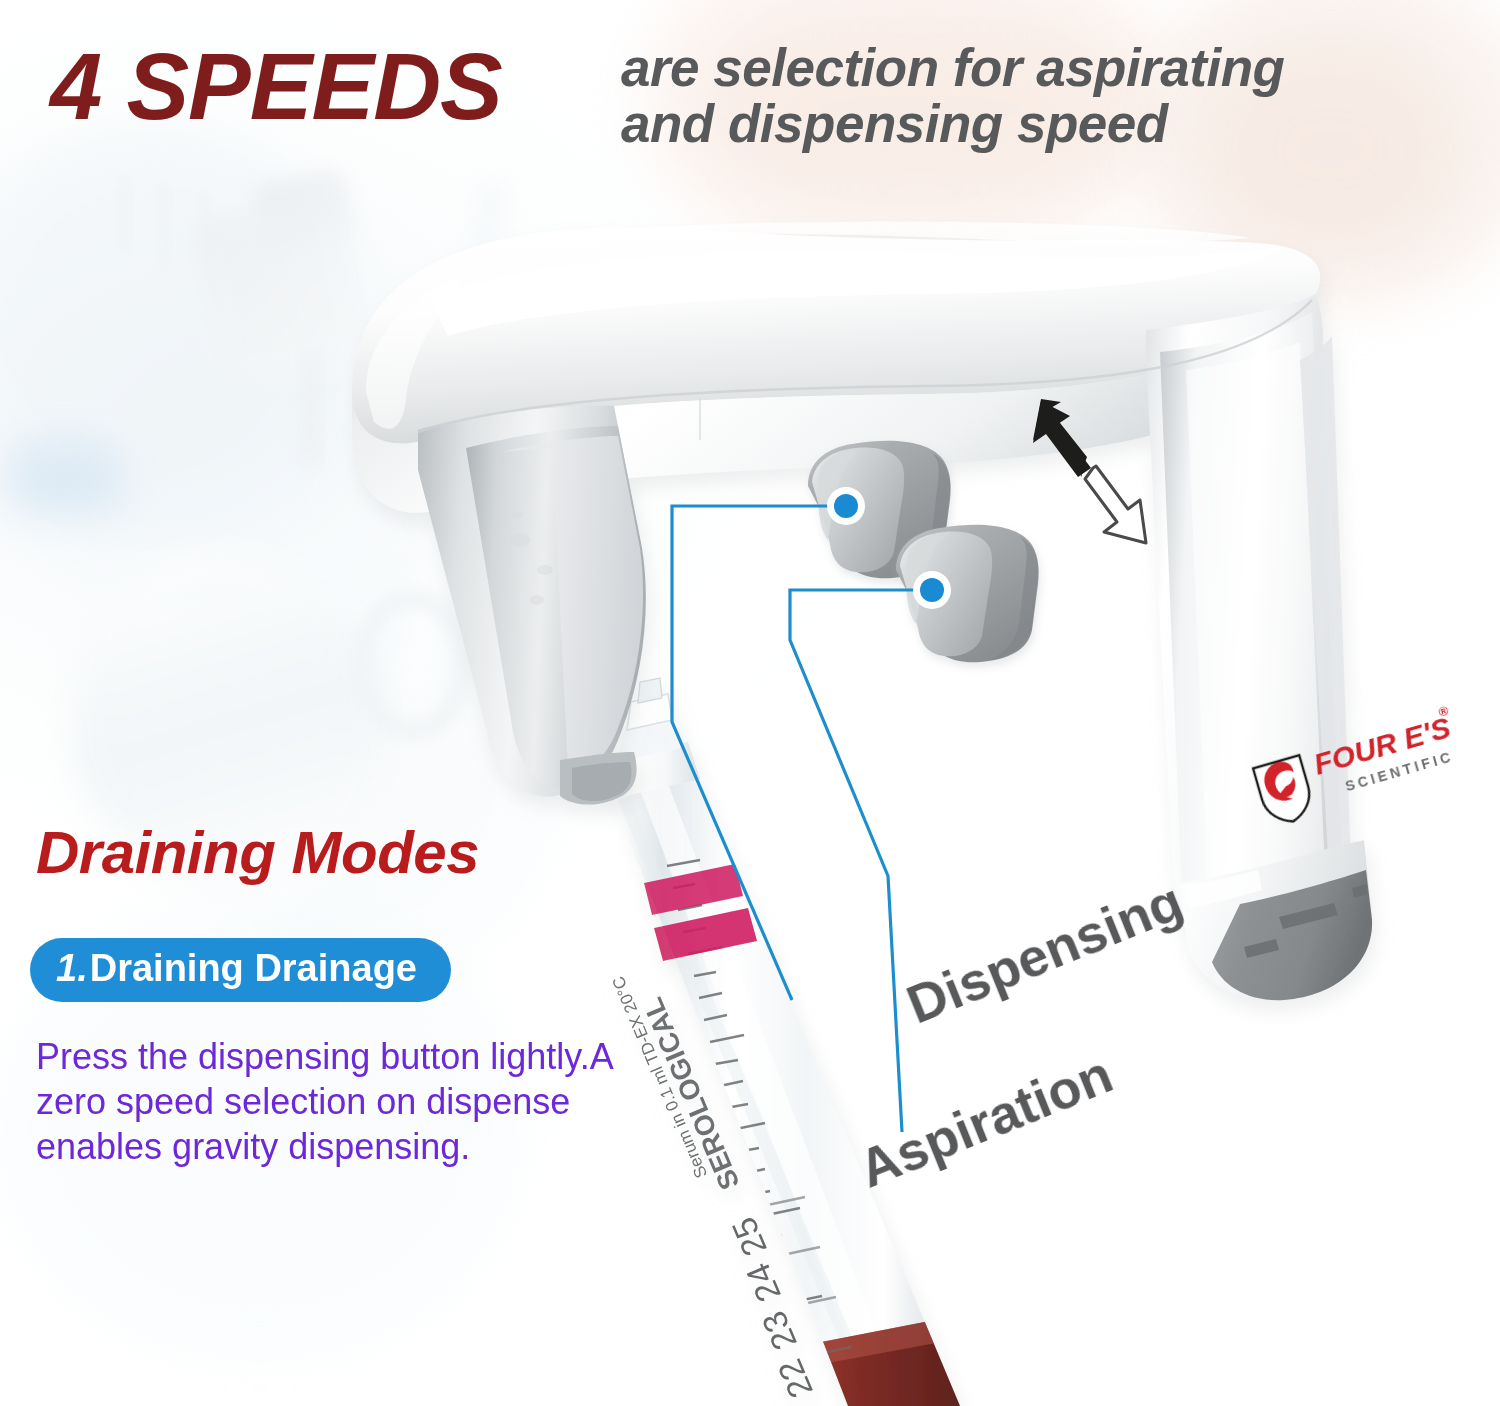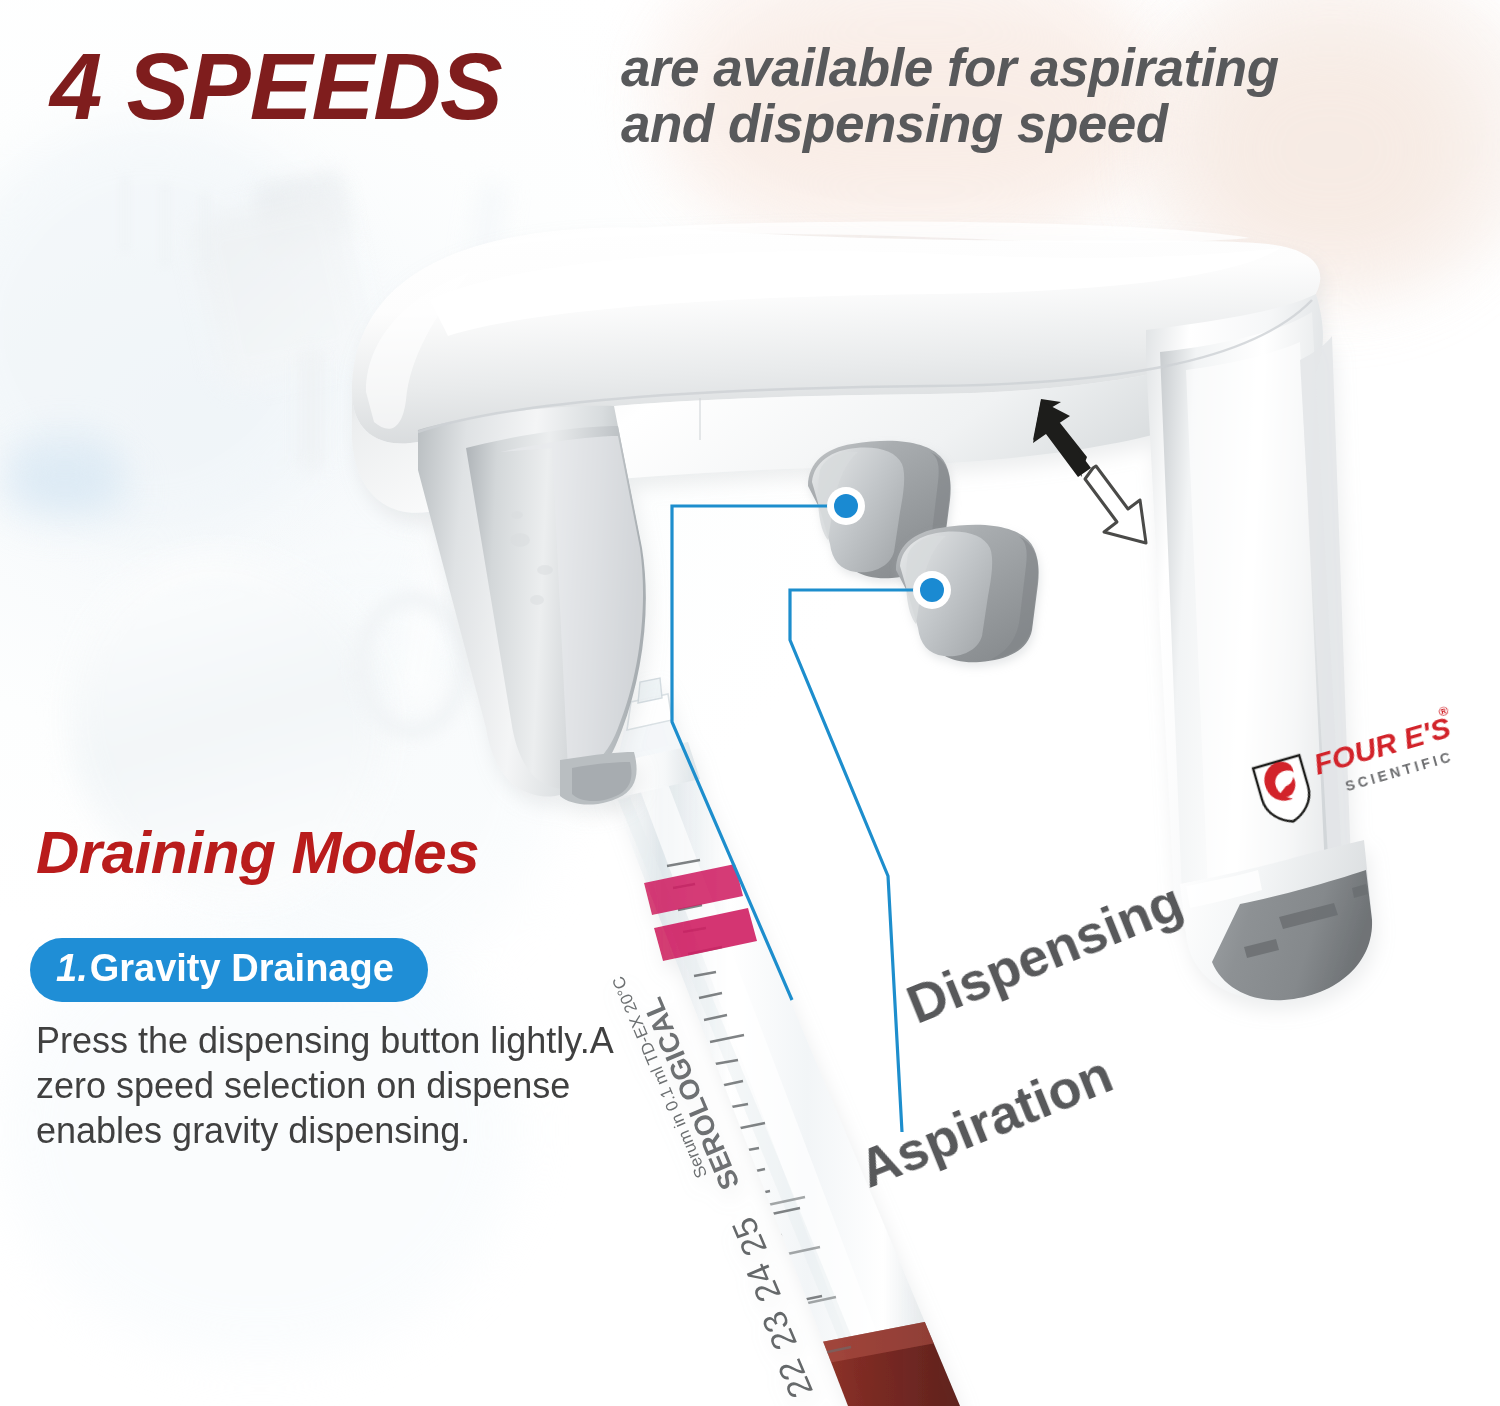--- a/index.html
+++ b/index.html
@@ -110,22 +110,22 @@
   .dm-item{ position:absolute; left:30px; }
   #dm-item-1{ top:120px; }
   #dm-item-2{ top:360px; }
   .dm-pill{
     display:inline-block; background:#1f8ed6; color:#fff;
     border-radius:60px; padding:9px 34px 12px 26px;
     font-size:38px; font-weight:bold; line-height:1.12; white-space:nowrap;
   }
   .dm-pill .num{ font-style:italic; font-weight:bold; padding-right:2px; }
   .dm-body{
-    margin-top:16px; padding-left:6px;
-    font-size:36px; color:#404040; line-height:1.26; font-weight:normal;
+    margin-top:32px; padding-left:6px;
+    font-size:36px; color:#6d28d9; line-height:1.26; font-weight:normal;
     max-width:690px;
   }
   #dm-item-1 .dm-body{ max-width:660px; }
   #dm-item-2 .dm-body{ max-width:700px; }
 </style>
 </head>
 <body>
 
 <div id="bg">
   <div class="bgLayer bgBase"></div>
@@ -516,33 +516,33 @@
     <text x="62" y="50" font-family="Liberation Sans, sans-serif" font-size="30" font-weight="bold" font-style="italic" fill="#d2232a">FOUR E'S</text>
     <text x="196" y="28" font-family="Liberation Sans, sans-serif" font-size="13" font-weight="bold" fill="#d2232a">®</text>
     <text x="86" y="74" font-family="Liberation Sans, sans-serif" font-size="14" font-weight="bold" letter-spacing="3.4" fill="#6d6e70">SCIENTIFIC</text>
   </g>
 </svg>
 </div>
 
 <div id="headline">
   <div class="hl-big">4 SPEEDS</div>
   <div class="hl-sub">
-    <span>are available for aspirating</span>
+    <span>are selection for aspirating</span>
     <span>and dispensing speed</span>
   </div>
 </div>
 
 <div class="calloutLabel" id="lbl-dispensing">Dispensing</div>
 <div class="calloutLabel" id="lbl-aspiration">Aspiration</div>
 
 <div id="draining">
   <div class="dm-title">Draining Modes</div>
 
   <div class="dm-item" id="dm-item-1">
     <div class="dm-pill">
-      <span class="num">1.</span><span>Gravity Drainage</span>
+      <span class="num">1.</span><span>Draining Drainage</span>
     </div>
     <div class="dm-body">Press the dispensing button lightly.A zero speed selection on dispense enables gravity dispensing.</div>
   </div>
 
   <div class="dm-item" id="dm-item-2">
   </div>
 </div>
 
 </body></html>

